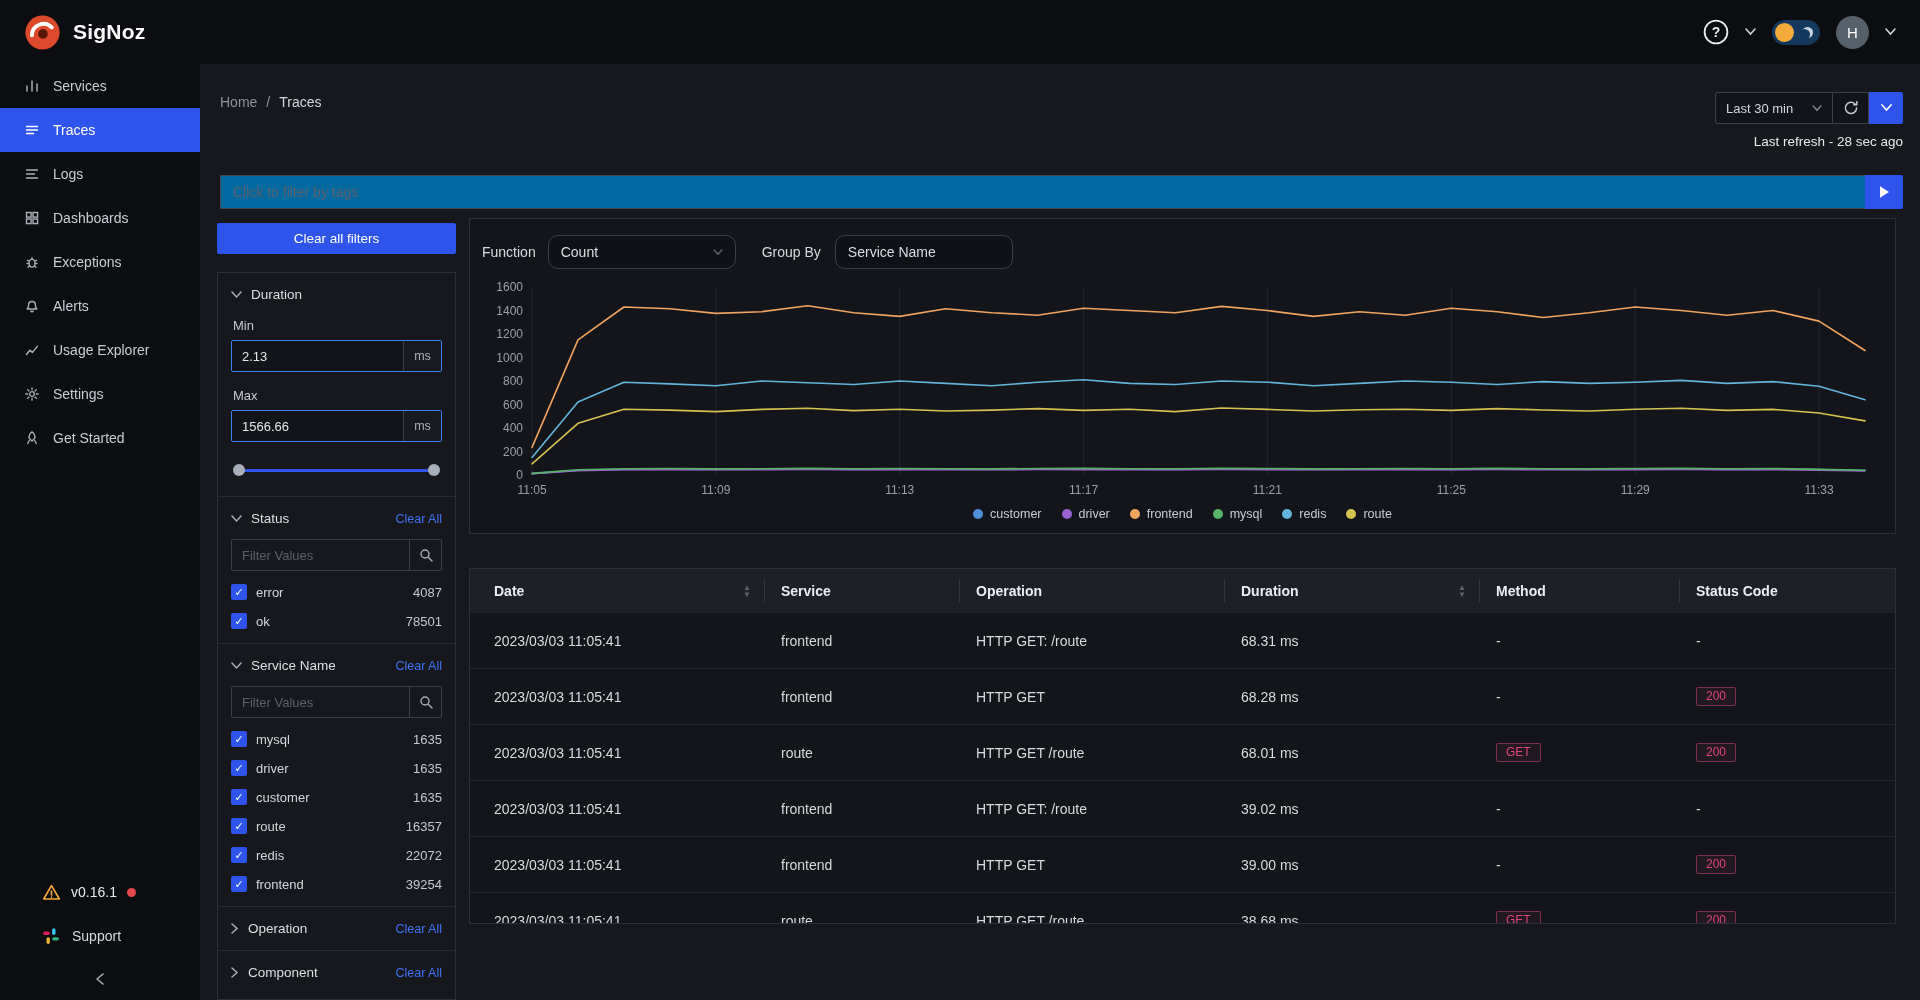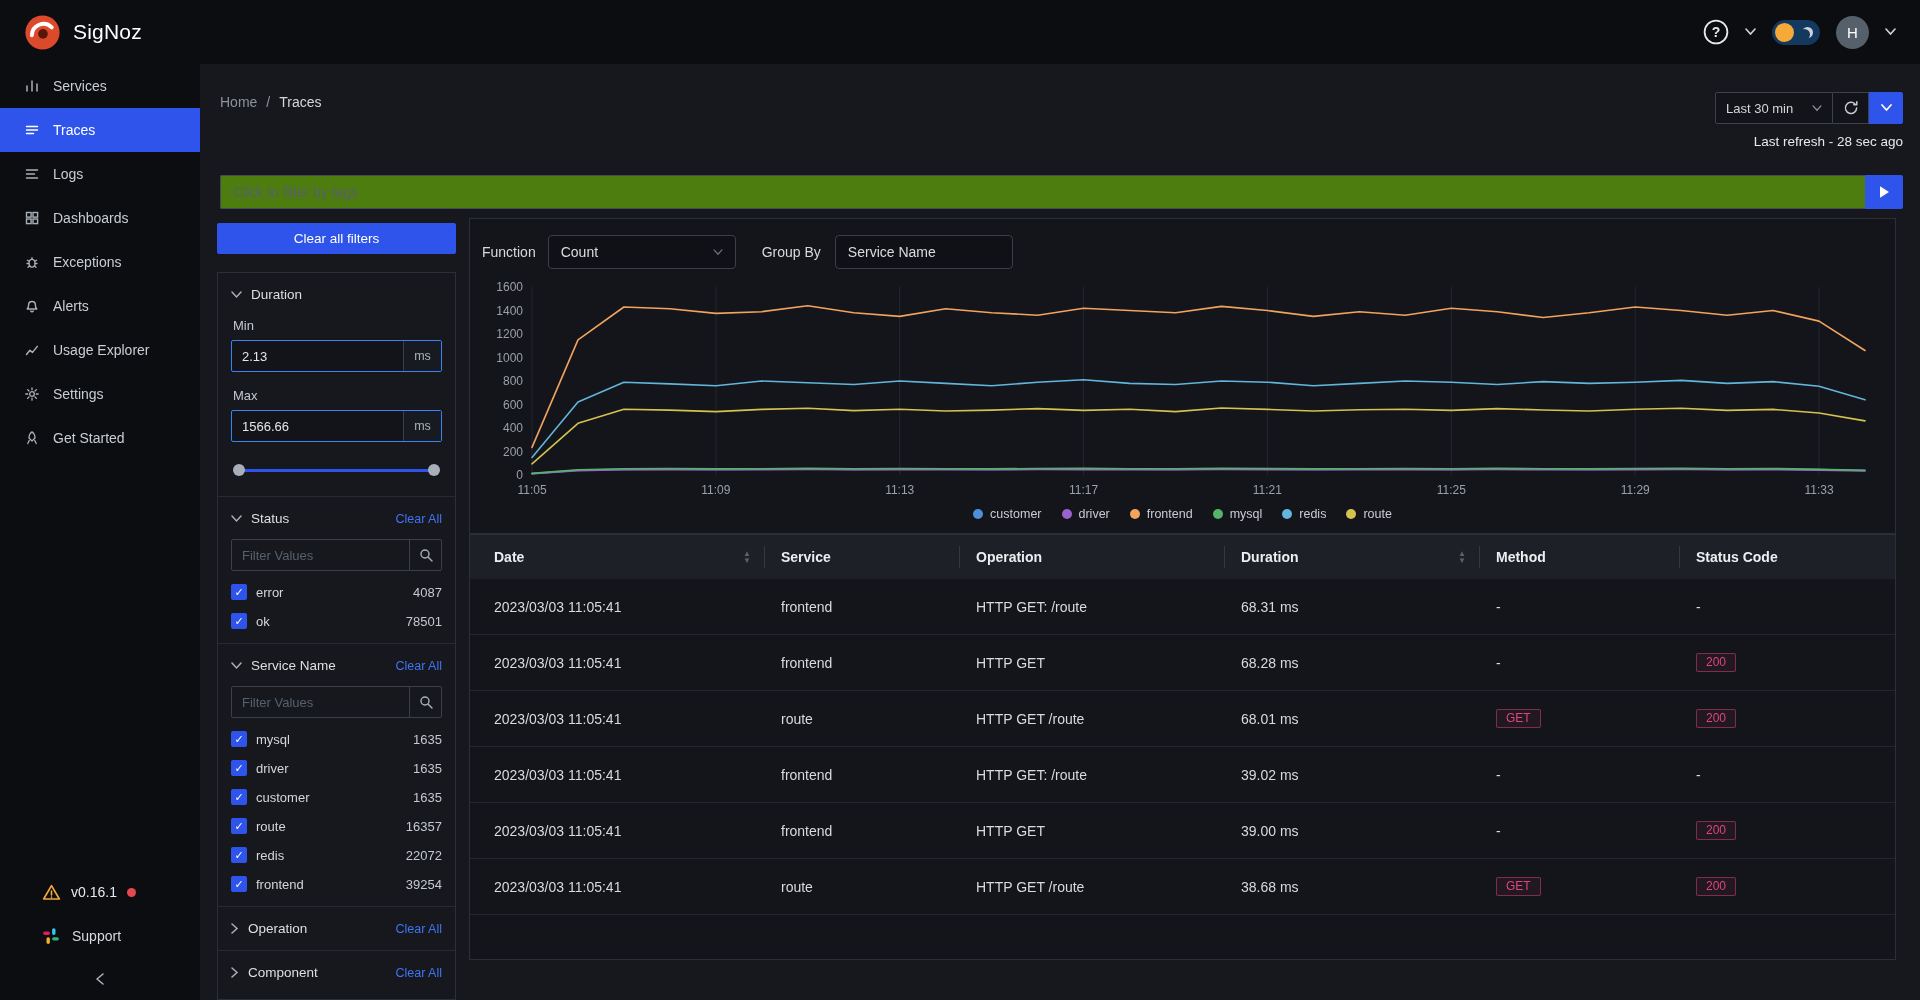--- a/index.html
+++ b/index.html
@@ -3,21 +3,21 @@
 <meta charset="utf-8">
 <style>
   * { margin:0; padding:0; box-sizing:border-box; }
   body { font-family:"Liberation Sans", sans-serif; background:#0b0d11; }
   .app { position:relative; width:1920px; height:1000px; background:#16181d; overflow:hidden; }
 
   
   .topbar { position:absolute; top:0; left:0; width:100%; height:64px; background:#0b0d11;
             display:flex; align-items:center; justify-content:space-between; padding:0 24px; z-index:5; }
   .brand { display:flex; align-items:center; gap:12px; }
-  .brand-name { color:#ffffff; font-size:21px; font-weight:normal; letter-spacing:.2px; }
+  .brand-name { color:#ffffff; font-size:21px; font-weight:bold; letter-spacing:.2px; }
   .hdr-right { display:flex; align-items:center; gap:16px; }
   .icon-btn { display:flex; align-items:center; justify-content:center; cursor:pointer; }
   .caret { width:11px; height:8px; }
   .toggle { width:48px; height:25px; border-radius:14px; background:#14395f; position:relative; }
   .toggle-knob { position:absolute; left:3px; top:3px; width:19px; height:19px; border-radius:50%; background:#f5a938; }
   .toggle-moon { position:absolute; right:7px; top:7px; width:11px; height:11px; border-radius:50%;
                  box-shadow: inset -3px 2px 0 0 #cdd3dc; }
   .avatar { width:33px; height:33px; border-radius:50%; background:#55606a; color:#fff; font-size:15px;
             display:flex; align-items:center; justify-content:center; }
 
@@ -42,21 +42,21 @@
   .range-select { height:32px; min-width:118px; border:1px solid #3c424c; background:#121419; color:#d3d6db;
                   font-size:13px; display:flex; align-items:center; justify-content:space-between; gap:10px;
                   padding:0 10px; border-radius:2px 0 0 2px; cursor:pointer; }
   .refresh-btn { width:36px; height:32px; border:1px solid #3c424c; border-left:none; background:#121419;
                  display:flex; align-items:center; justify-content:center; cursor:pointer; }
   .range-drop-btn { width:34px; height:32px; background:#2f54eb; display:flex; align-items:center; justify-content:center;
                     border-radius:0 2px 2px 0; cursor:pointer; }
   .refresh-note { position:absolute; right:17px; top:70px; color:#e7e9ec; font-size:13.5px; }
 
   .search-row { position:absolute; left:20px; right:17px; top:111px; height:34px; display:flex; }
-  .search-input { flex:1; height:34px; background:#4d7c0f; border:1px solid #434a57; border-right:none;
+  .search-input { flex:1; height:34px; background:#0369a1; border:1px solid #434a57; border-right:none;
                   color:#d3d6db; font-size:14px; padding:0 12px; outline:none; border-radius:2px 0 0 2px; }
   .search-input::placeholder { color:#58606c; }
   .search-run { width:38px; height:34px; background:#2f54eb; border:none; display:flex; align-items:center;
                 justify-content:center; border-radius:0 2px 2px 0; cursor:pointer; }
 
   
   .filters-col { position:absolute; left:17px; top:159px; width:239px; }
   .clear-all-btn { width:100%; height:31px; background:#2f54eb; color:#fff; border:none; font-size:13.5px;
                    border-radius:2px; cursor:pointer; }
   .filters-panel { margin-top:18px; border:1px solid #2b2f37; height:728px; overflow:hidden; }
@@ -82,30 +82,30 @@
   .checkbox { width:16px; height:16px; background:#2f54eb; border-radius:2px; color:#fff; font-size:11px;
               display:flex; align-items:center; justify-content:center; cursor:pointer; flex:0 0 auto; }
   .chk-label { margin-left:9px; color:#d3d6db; font-size:13px; }
   .chk-count { margin-left:auto; color:#c4c8cf; font-size:13px; }
 
   
   .content-col { position:absolute; left:269px; top:154px; width:1427px; }
   .chart-card { border:1px solid #2b2f37; background:#13151a; padding:16px 12px 12px; }
   .query-row { display:flex; align-items:center; gap:12px; }
   .qlabel { color:#d6d9de; font-size:14px; }
-  .qselect { height:34px; border:1px solid #3a4049; background:#0f1116; border-radius:4px; color:#d9dce1;
+  .qselect { height:34px; border:1px solid #3a4049; background:#0f1116; border-radius:10px; color:#d9dce1;
              font-size:14px; display:flex; align-items:center; padding:0 12px; cursor:pointer; }
   .qselect.fn { width:188px; justify-content:space-between; margin-right:14px; }
   .qselect.gb { width:178px; margin-left:2px; }
   .chart-svg { display:block; margin-top:10px; width:1391px; height:224px; }
   .legend { display:flex; justify-content:center; gap:20px; margin-top:4px; }
   .legend-item { display:flex; align-items:center; gap:7px; color:#c9cdd3; font-size:12.5px; cursor:pointer; }
   .legend-dot { width:10px; height:10px; border-radius:50%; display:inline-block; }
 
-  .table-card { border:1px solid #2b2f37; background:#13151a; height:426px; overflow:hidden; }
+  .table-card { margin-top:34px; border:1px solid #2b2f37; background:#13151a; height:356px; overflow:hidden; }
   .tgrid { display:grid; grid-template-columns:295px 195px 265px 255px 200px 1fr; align-items:center; }
   .thead { background:#1d2026; height:44px; }
   .th { color:#eceef1; font-size:14px; font-weight:bold; padding-left:16px; display:flex; align-items:center; position:relative; height:44px; }
   .th:first-child { padding-left:24px; }
   .th:not(:last-child)::after { content:""; position:absolute; right:0; top:11px; height:22px; width:1px; background:#33373e; }
   .sorters { margin-left:auto; margin-right:14px; display:flex; flex-direction:column; color:#5c626b; font-size:8px; line-height:7px; cursor:pointer; }
   .trow { height:56px; border-bottom:1px solid #23262d; color:#d7dade; font-size:14px; cursor:pointer; }
   .td { padding-left:16px; overflow:hidden; white-space:nowrap; }
   .td:first-child { padding-left:24px; }
   .tag { display:inline-block; border:1px solid rgba(224,69,126,.5); color:#e0457e; background:rgba(224,69,126,.07);

